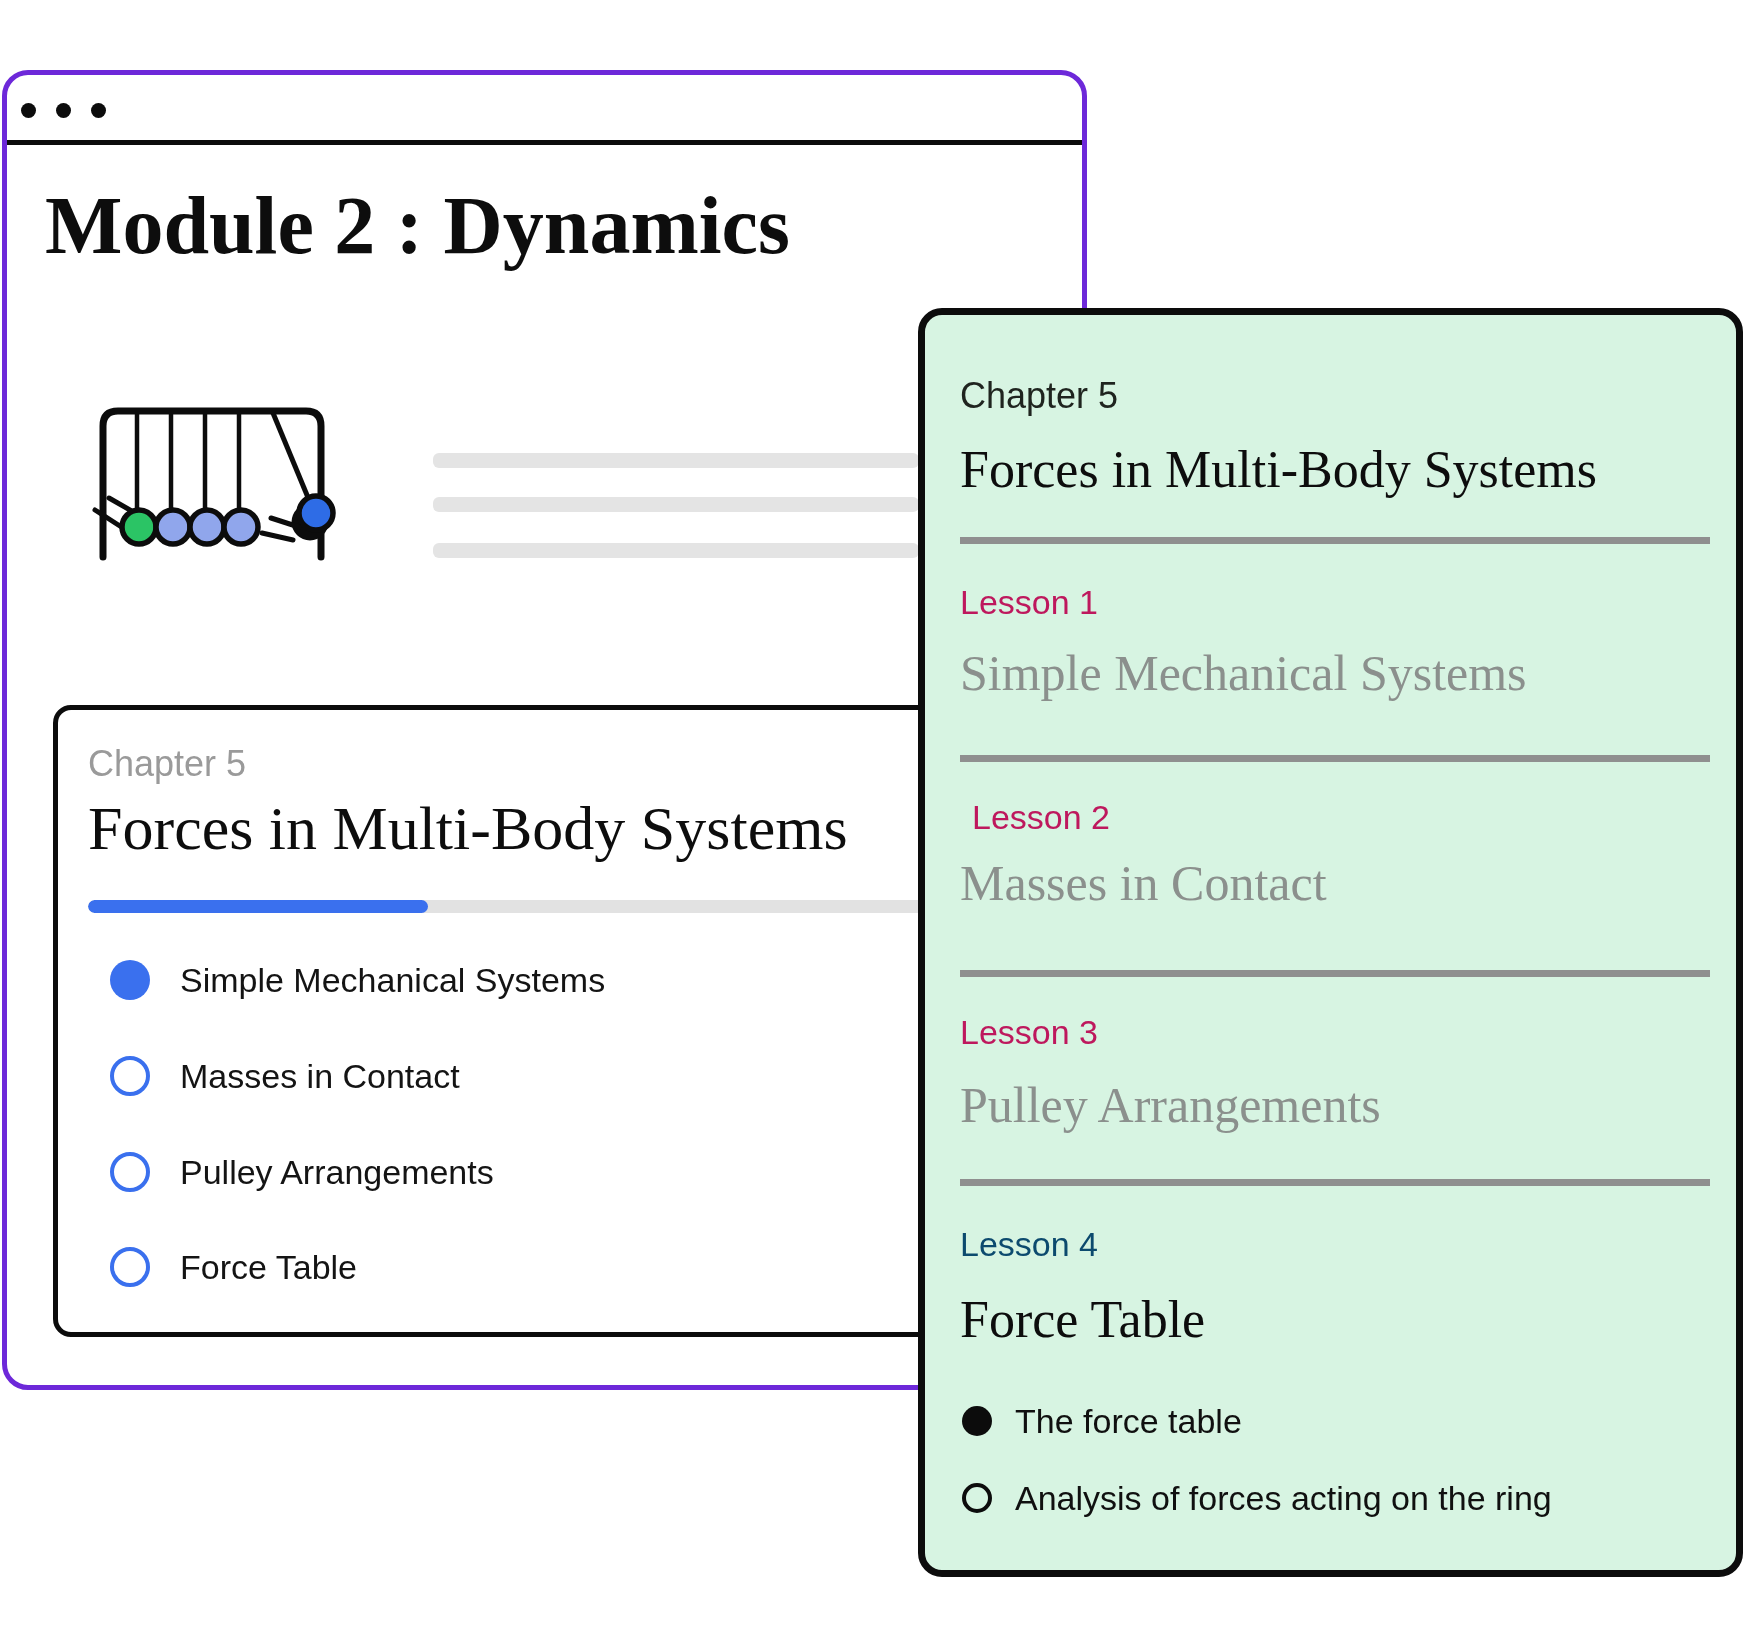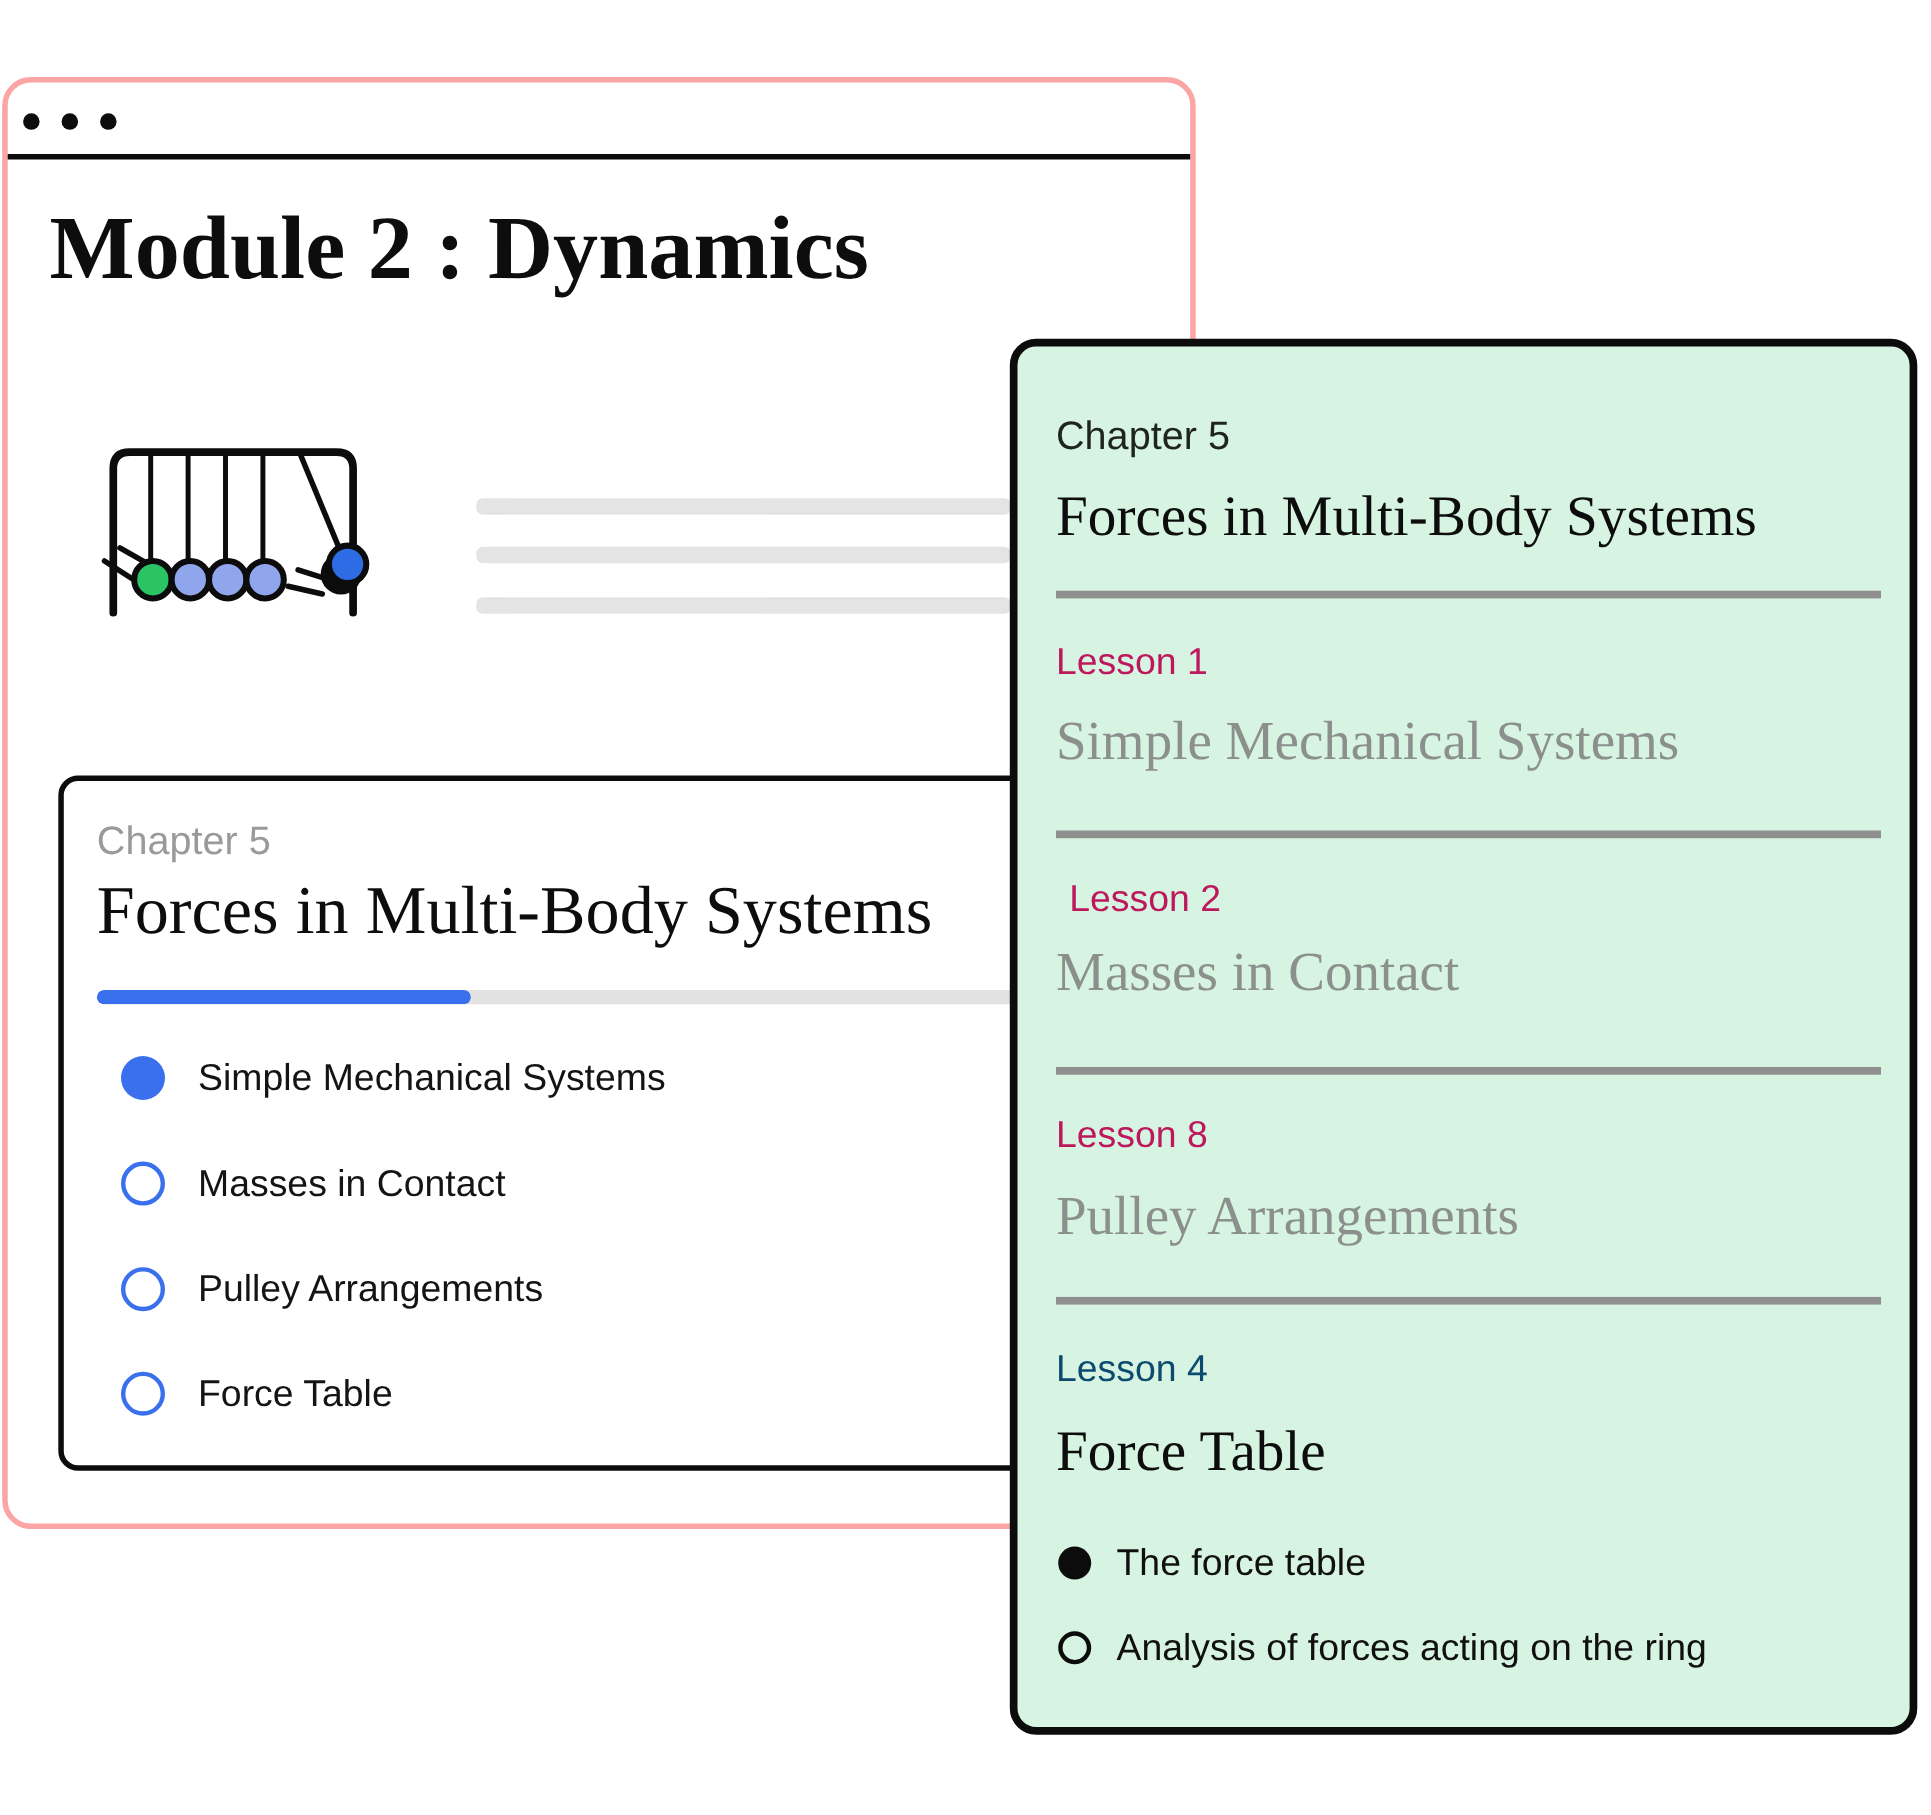--- a/index.html
+++ b/index.html
@@ -3,21 +3,21 @@
 <meta charset="utf-8">
 <style>
   * { margin:0; padding:0; box-sizing:border-box; }
   html,body { width:1755px; height:1650px; background:#ffffff; overflow:hidden; }
   body { font-family:"Liberation Sans","DejaVu Sans",sans-serif; color:#141414; position:relative; }
   .serif { font-family:"Liberation Serif","DejaVu Serif",serif; }
 
   
   .window {
     position:absolute; left:2px; top:70px; width:1085px; height:1320px;
-    background:#fff; border:5px solid #fca5a5; border-radius:26px;
+    background:#fff; border:5px solid #6d28d9; border-radius:26px;
   }
   .titlebar { position:absolute; left:0; top:0; width:100%; height:70px; border-bottom:5px solid #0c0c0c; }
   .dots { position:absolute; left:14px; top:28px; display:flex; gap:20px; }
   .dot { width:15px; height:15px; border-radius:50%; background:#0c0c0c; }
   .window-title {
     position:absolute; left:38px; top:110px; font-size:82px; line-height:1;
     color:#0d0d0d; white-space:nowrap;
   }
 
   
@@ -140,21 +140,21 @@
   <div class="divider div-1"></div>
 
   <div class="lesson-label ll-1">Lesson 1</div>
   <div class="lesson-title serif lt-1">Simple Mechanical Systems</div>
   <div class="divider div-2"></div>
 
   <div class="lesson-label ll-2">Lesson 2</div>
   <div class="lesson-title serif lt-2">Masses in Contact</div>
   <div class="divider div-3"></div>
 
-  <div class="lesson-label ll-3">Lesson 8</div>
+  <div class="lesson-label ll-3">Lesson 3</div>
   <div class="lesson-title serif lt-3">Pulley Arrangements</div>
   <div class="divider div-4"></div>
 
   <div class="lesson-label ll-4">Lesson 4</div>
   <div class="lesson-title serif lt-4">Force Table</div>
 
   <div class="topic-row topic-2">
     <div class="bullet empty"></div>
     <div class="topic-label">Analysis of forces acting on the ring</div>
   </div>

